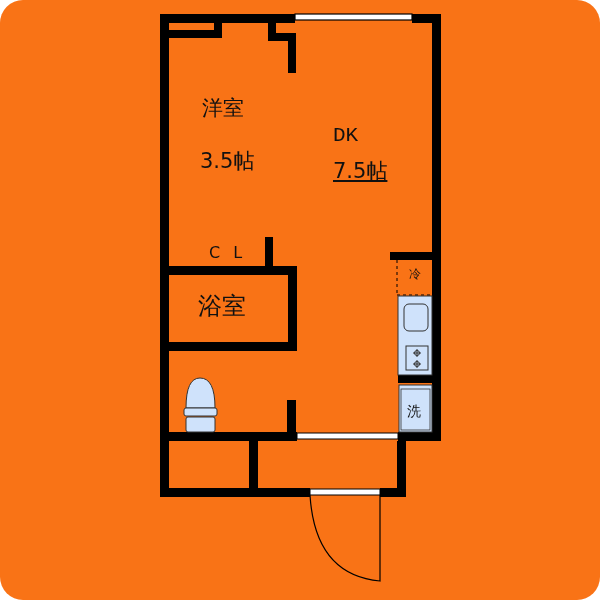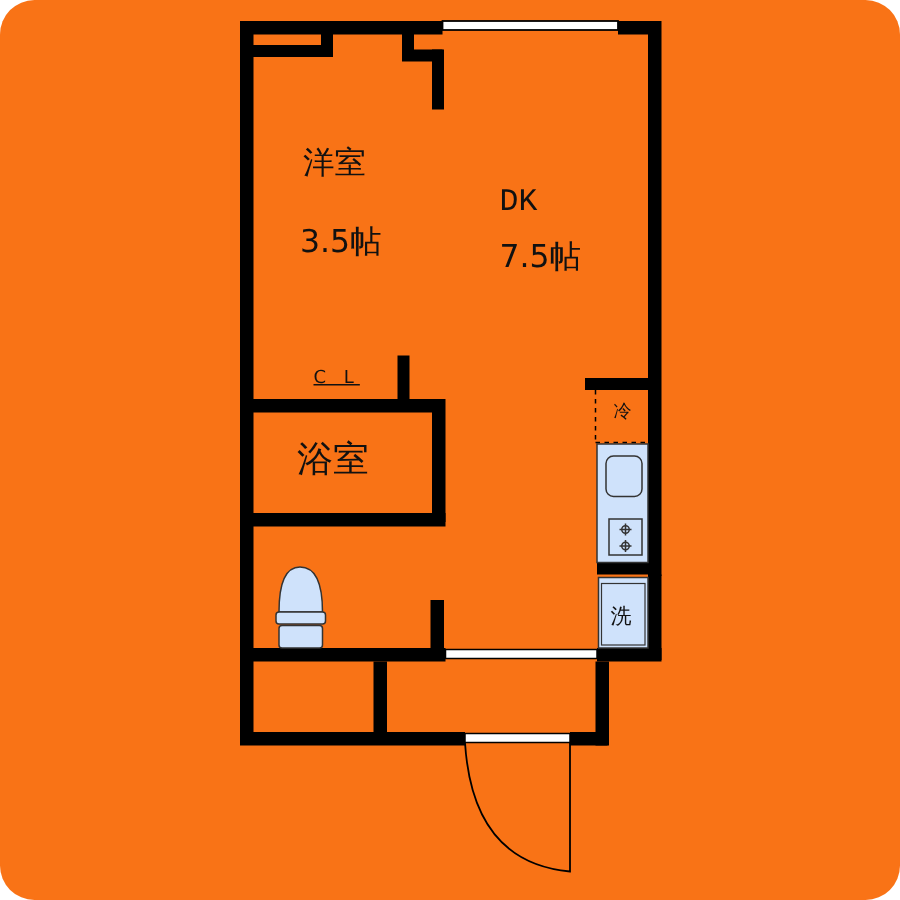--- a/index.html
+++ b/index.html
@@ -81,18 +81,18 @@
     <g fill="#cfe2fb" stroke="#333" stroke-width="1">
       <path d="M186 408 Q186 378 200 378 Q215 378 215 408 Z"></path>
       <rect x="184" y="408" width="33" height="8" rx="2"></rect>
       <rect x="186" y="417" width="29" height="15" rx="2"></rect>
     </g>
   </svg>
 
   <div class="lbl big" style="left:202px;top:98px;">洋室</div>
   <div class="lbl big" style="left:200px;top:134px;margin-top:17px;">3.5帖</div>
   <div class="lbl big" style="left:333px;top:125px;font-family:Liberation Mono, monospace;">DK</div>
-  <div class="lbl big" style="left:333px;top:161px;">7.5帖</div>
-  <div class="lbl mid" style="left:209px;top:245px;font-size:12px;letter-spacing:4px;text-decoration:underline;">C L</div>
+  <div class="lbl big" style="left:333px;top:161px;text-decoration:underline;">7.5帖</div>
+  <div class="lbl mid" style="left:209px;top:245px;font-size:16px;letter-spacing:4px;">C L</div>
   <div class="lbl mid" style="left:198px;top:294px;">浴室</div>
   <div class="lbl sm" style="left:409px;top:268px;">冷</div>
   <div class="lbl sm" style="left:407px;top:404px;font-size:14px;">洗</div>
 </div>
 
 </body></html>

